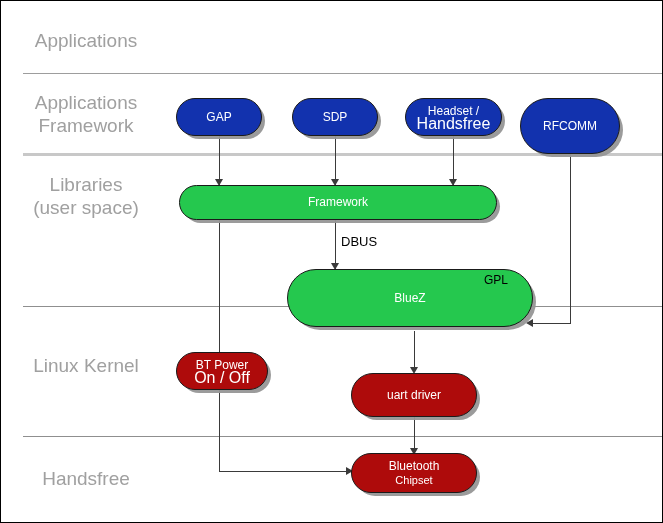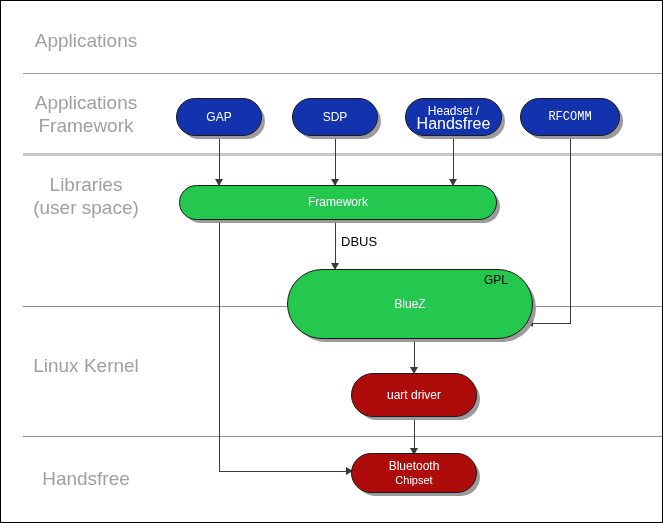--- a/index.html
+++ b/index.html
@@ -164,33 +164,37 @@
 
   <div class="node blue" style="left:291px;top:97px;width:86px;height:38px;">
     <span>SDP</span>
   </div>
 
   <div class="node blue" style="left:404px;top:97px;width:97px;height:38px;">
     <span>Headset /</span>
     <span class="sub">Handsfree</span>
   </div>
 
-  <div class="node blue" style="left:519px;top:97px;width:100px;height:38px;font-family:Liberation Mono, monospace;">
+  <div class="node blue" style="left:519px;top:97px;width:100px;height:56px;">
     <span>RFCOMM</span>
   </div>
 
   <div class="node green" style="left:178px;top:184px;width:318px;height:35px;">
     <span>Framework</span>
   </div>
 
-  <div class="node green" style="left:286px;top:268px;width:246px;height:70px;text-align:right;">
+  <div class="node green" style="left:286px;top:268px;width:246px;height:58px;text-align:right;">
     <span>BlueZ</span>
   </div>
   <div class="badge" style="left:483px;top:272px;">GPL</div>
 
+  <div class="node red" style="left:175px;top:351px;width:92px;height:38px;">
+    <span>BT Power</span>
+    <span class="sub">On / Off</span>
+  </div>
 
   <div class="node red" style="left:350px;top:372px;width:126px;height:44px;">
     <span>uart driver</span>
   </div>
 
   <div class="node red" style="left:350px;top:452px;width:126px;height:40px;">
     <span>Bluetooth</span>
     <span class="sub" style="font-size:11px;line-height:14px;">Chipset</span>
   </div>
 

